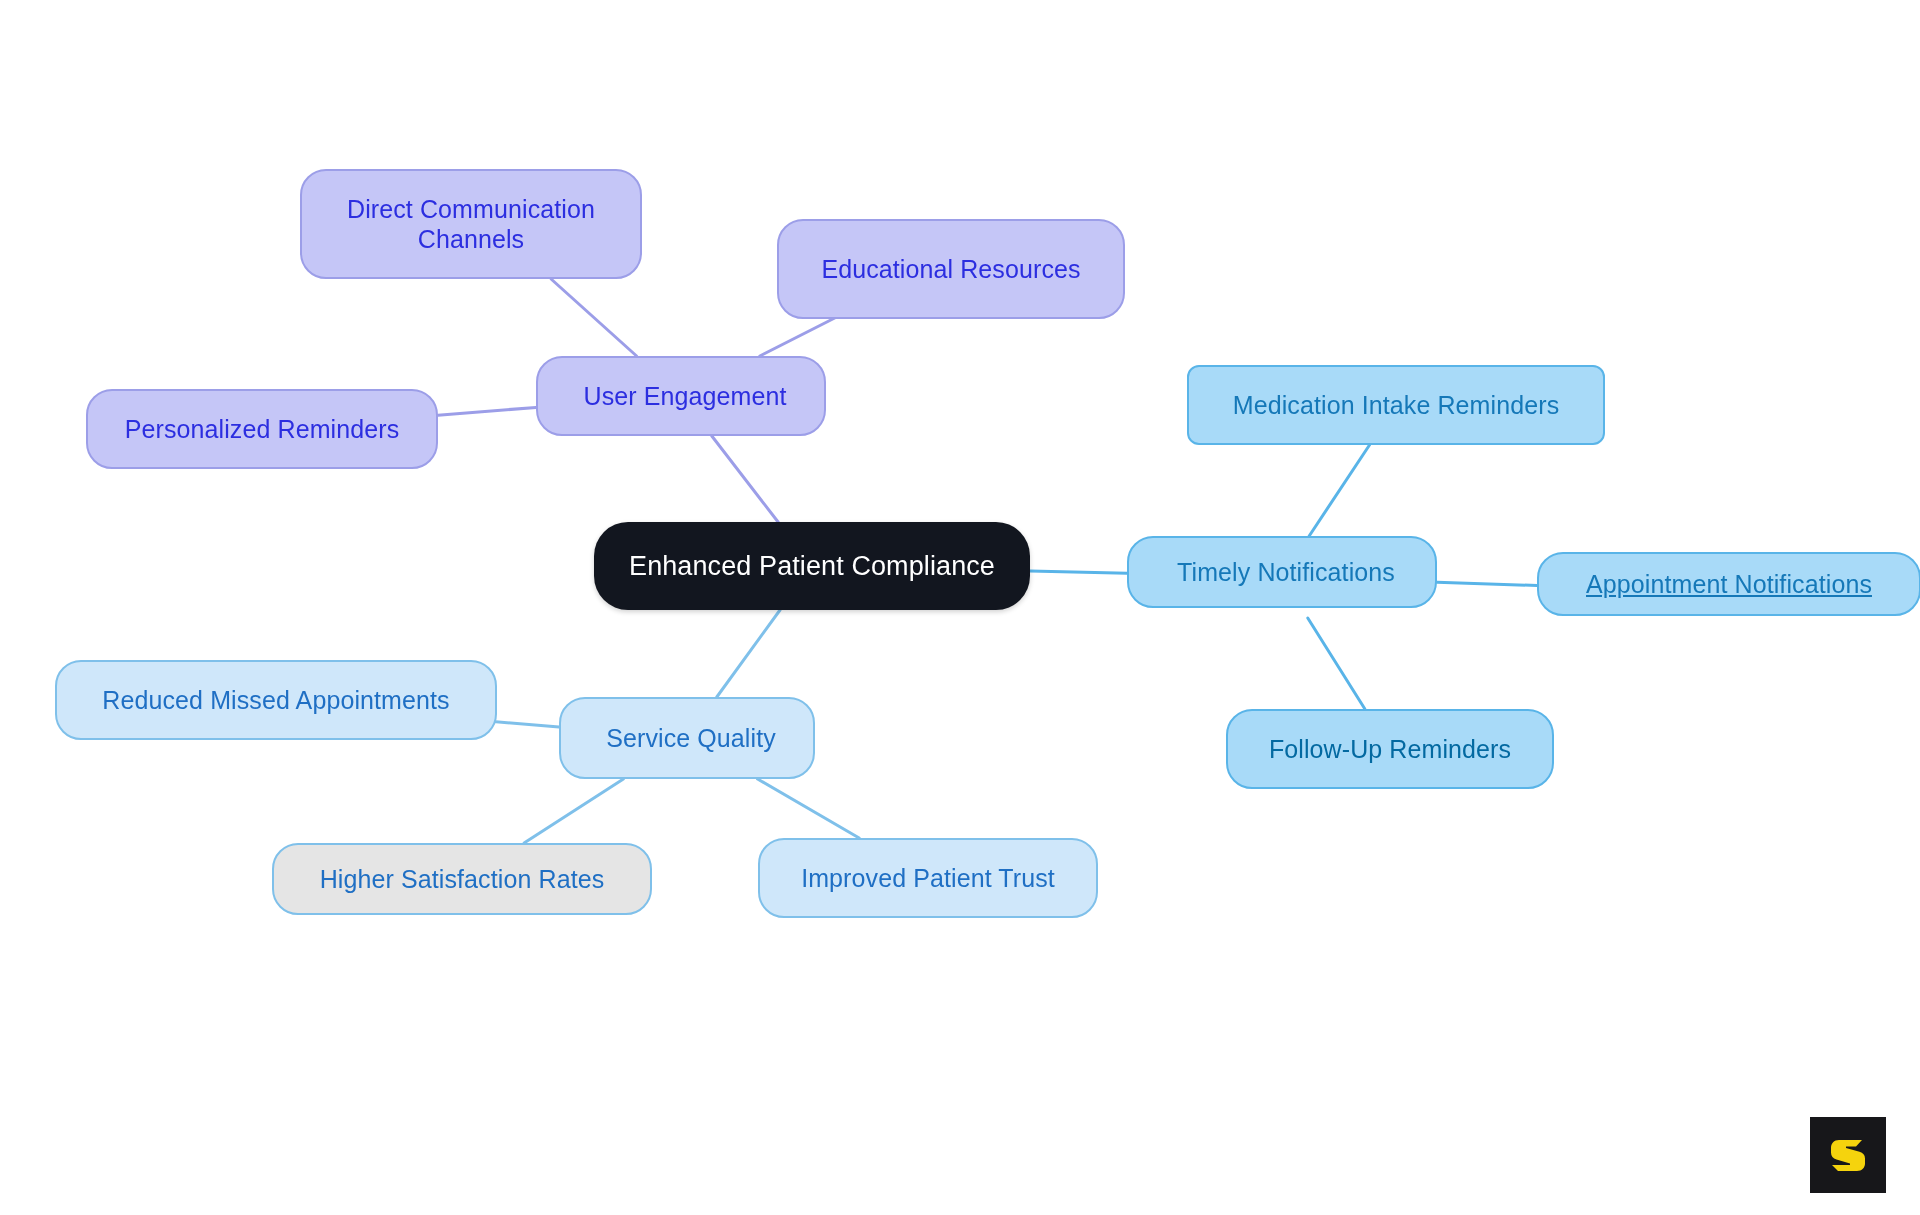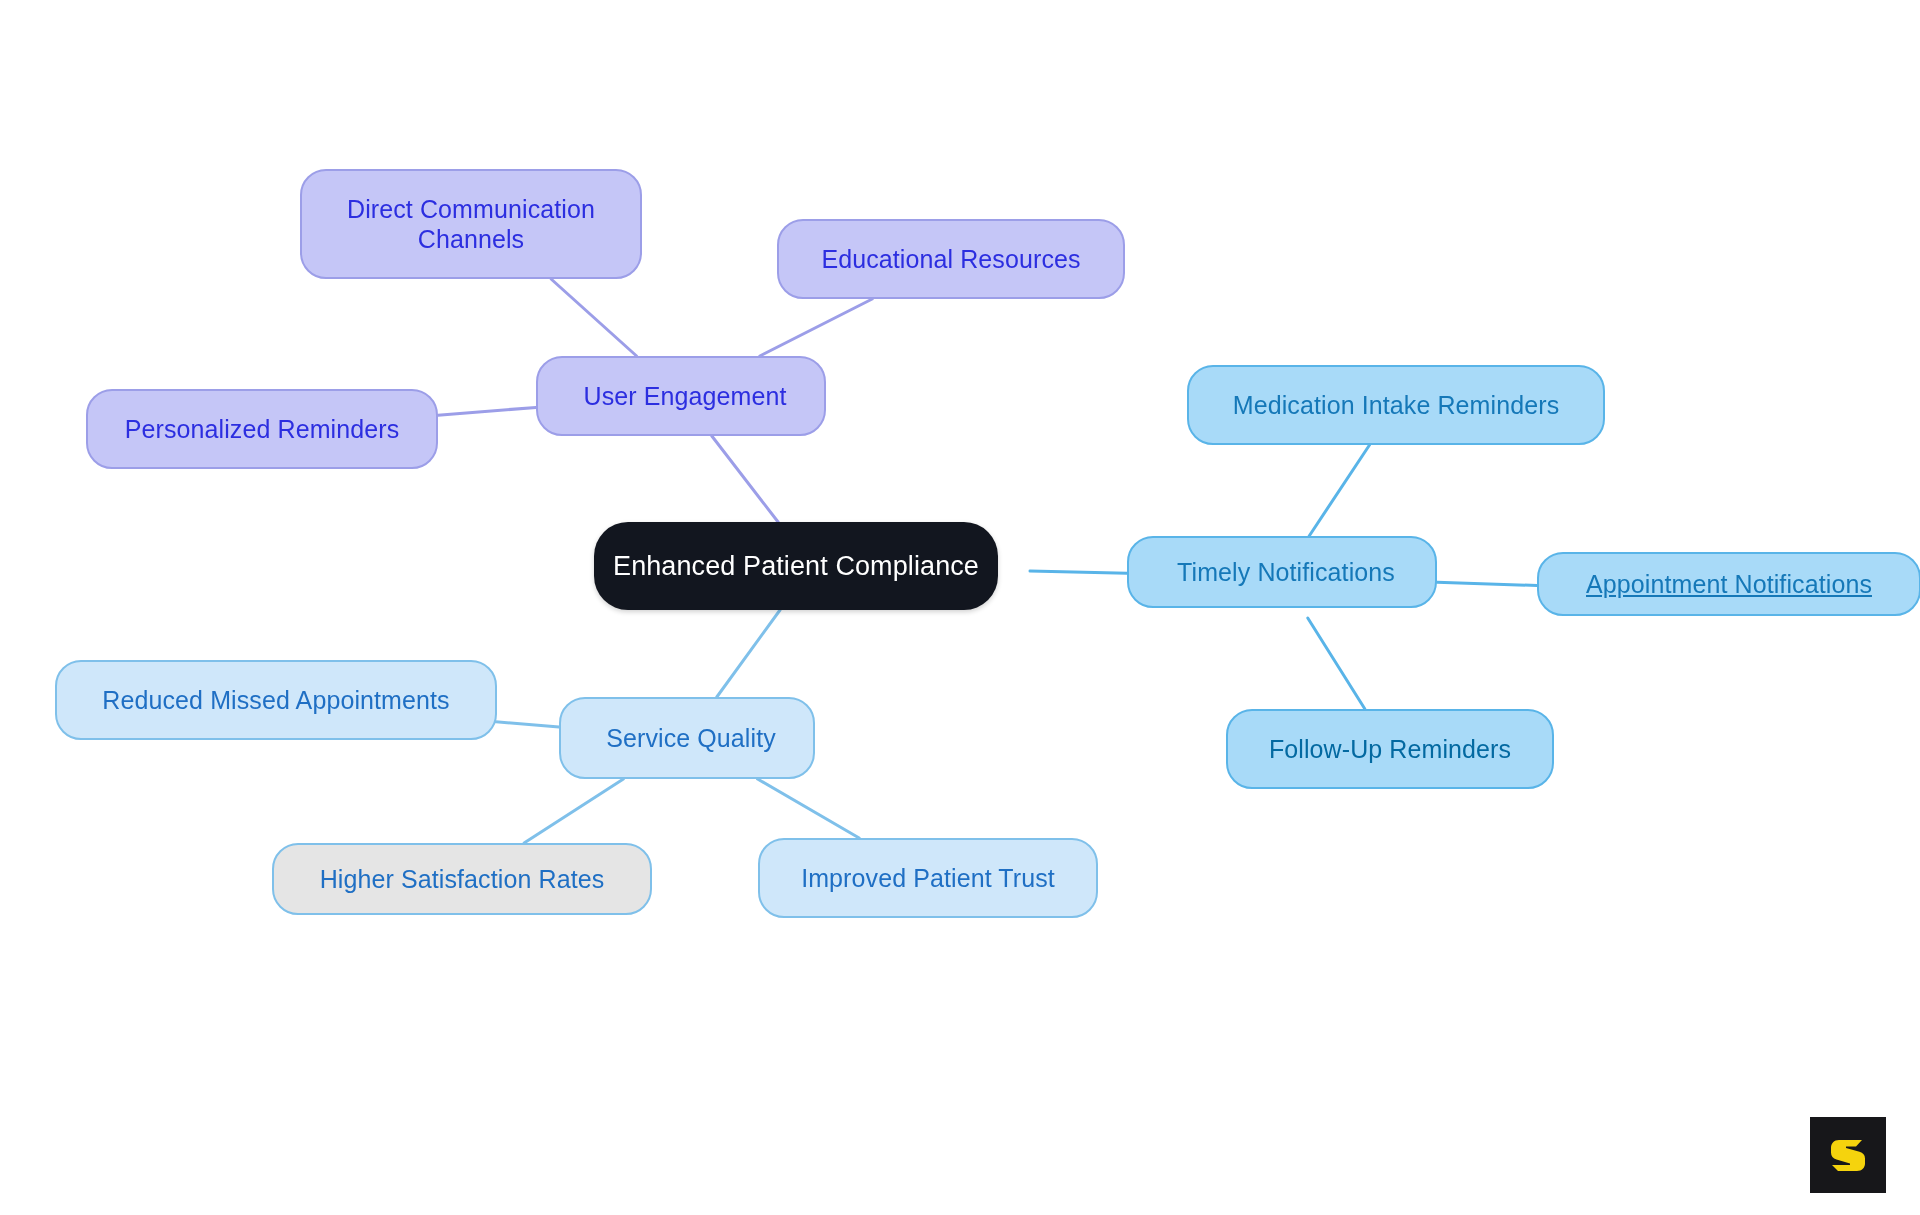--- a/index.html
+++ b/index.html
@@ -78,28 +78,28 @@
       <line x1="1030" y1="571.1021276595744" x2="1127" y2="573.3723404255319" stroke="#59b4e8" stroke-width="3" stroke-linecap="round"></line>
       <line x1="1309.1744186046512" y1="536" x2="1369.4883720930231" y2="445" stroke="#59b4e8" stroke-width="3" stroke-linecap="round"></line>
       <line x1="1437" y1="582.2013422818792" x2="1537" y2="585.5570469798657" stroke="#59b4e8" stroke-width="3" stroke-linecap="round"></line>
       <line x1="1307.7441860465117" y1="618" x2="1364.8837209302326" y2="709" stroke="#59b4e8" stroke-width="3" stroke-linecap="round"></line>
       <line x1="780.0232558139535" y1="610" x2="716.796511627907" y2="697" stroke="#7fc0ea" stroke-width="3" stroke-linecap="round"></line>
       <line x1="559" y1="727.0941704035874" x2="462" y2="718.829596412556" stroke="#7fc0ea" stroke-width="3" stroke-linecap="round"></line>
       <line x1="623.3793103448276" y1="779" x2="524.0689655172414" y2="843" stroke="#7fc0ea" stroke-width="3" stroke-linecap="round"></line>
       <line x1="757.5785714285714" y1="779" x2="859.1428571428571" y2="838" stroke="#7fc0ea" stroke-width="3" stroke-linecap="round"></line>
     </svg>
   <div id="node-layer">
-      <div class="node root" style="left: 594px; top: 522px; width: 404px; height: 88px; background: rgb(18, 22, 31); border-color: rgb(18, 22, 31); color: rgb(255, 255, 255);"><span>Enhanced Patient Compliance</span></div>
+      <div class="node root" style="left: 594px; top: 522px; width: 436px; height: 88px; background: rgb(18, 22, 31); border-color: rgb(18, 22, 31); color: rgb(255, 255, 255);"><span>Enhanced Patient Compliance</span></div>
       <div class="node branch" style="left: 536px; top: 356px; width: 290px; height: 80px; background: rgb(197, 198, 247); border-color: rgb(156, 158, 232); color: rgb(44, 46, 224);"><span>User Engagement</span></div>
       <div class="node leaf" style="left: 300px; top: 169px; width: 342px; height: 110px; background: rgb(197, 198, 247); border-color: rgb(156, 158, 232); color: rgb(44, 46, 224);"><span>Direct Communication
 Channels</span></div>
-      <div class="node leaf" style="left: 777px; top: 219px; width: 348px; height: 80px; background: rgb(197, 198, 247); border-color: rgb(156, 158, 232); color: rgb(44, 46, 224);"><span>Educational Resources</span></div>
+      <div class="node leaf" style="left: 777px; top: 219px; width: 348px; height: 100px; background: rgb(197, 198, 247); border-color: rgb(156, 158, 232); color: rgb(44, 46, 224);"><span>Educational Resources</span></div>
       <div class="node leaf" style="left: 86px; top: 389px; width: 352px; height: 80px; background: rgb(197, 198, 247); border-color: rgb(156, 158, 232); color: rgb(44, 46, 224);"><span>Personalized Reminders</span></div>
       <div class="node branch" style="left: 1127px; top: 536px; width: 310px; height: 72px; background: rgb(168, 218, 248); border-color: rgb(89, 180, 232); color: rgb(21, 120, 184);"><span>Timely Notifications</span></div>
-      <div class="node leaf" style="left: 1187px; top: 365px; width: 418px; height: 80px; background: rgb(168, 218, 248); border-color: rgb(89, 180, 232); color: rgb(21, 120, 184);"><span>Medication Intake Reminders</span></div>
+      <div class="node leaf" style="left: 1187px; top: 365px; width: 418px; height: 80px; background: rgb(168, 218, 248); border-color: rgb(89, 180, 232); color: rgb(21, 120, 184); border-radius: 12px;"><span>Medication Intake Reminders</span></div>
       <div class="node leaf" style="left: 1537px; top: 552px; width: 384px; height: 64px; background: rgb(168, 218, 248); border-color: rgb(89, 180, 232); color: rgb(21, 120, 184); text-decoration: underline;"><span>Appointment Notifications</span></div>
       <div class="node leaf" style="left: 1226px; top: 709px; width: 328px; height: 80px; background: rgb(168, 218, 248); border-color: rgb(89, 180, 232); color: #0369a1;"><span>Follow-Up Reminders</span></div>
       <div class="node branch" style="left: 559px; top: 697px; width: 256px; height: 82px; background: rgb(207, 231, 250); border-color: rgb(127, 192, 234); color: rgb(31, 111, 196);"><span>Service Quality</span></div>
       <div class="node leaf" style="left: 20px; top: 660px; width: 442px; height: 80px; background: rgb(207, 231, 250); border-color: rgb(127, 192, 234); color: rgb(31, 111, 196); margin-left: 35px;"><span>Reduced Missed Appointments</span></div>
       <div class="node leaf" style="left: 272px; top: 843px; width: 380px; height: 72px; background: #e5e5e5; border-color: rgb(127, 192, 234); color: rgb(31, 111, 196);"><span>Higher Satisfaction Rates</span></div>
       <div class="node leaf" style="left: 758px; top: 838px; width: 340px; height: 80px; background: rgb(207, 231, 250); border-color: rgb(127, 192, 234); color: rgb(31, 111, 196);"><span>Improved Patient Trust</span></div>
     </div>
 
   <div id="logo">
     <svg viewBox="0 0 48 48" width="48" height="48">

